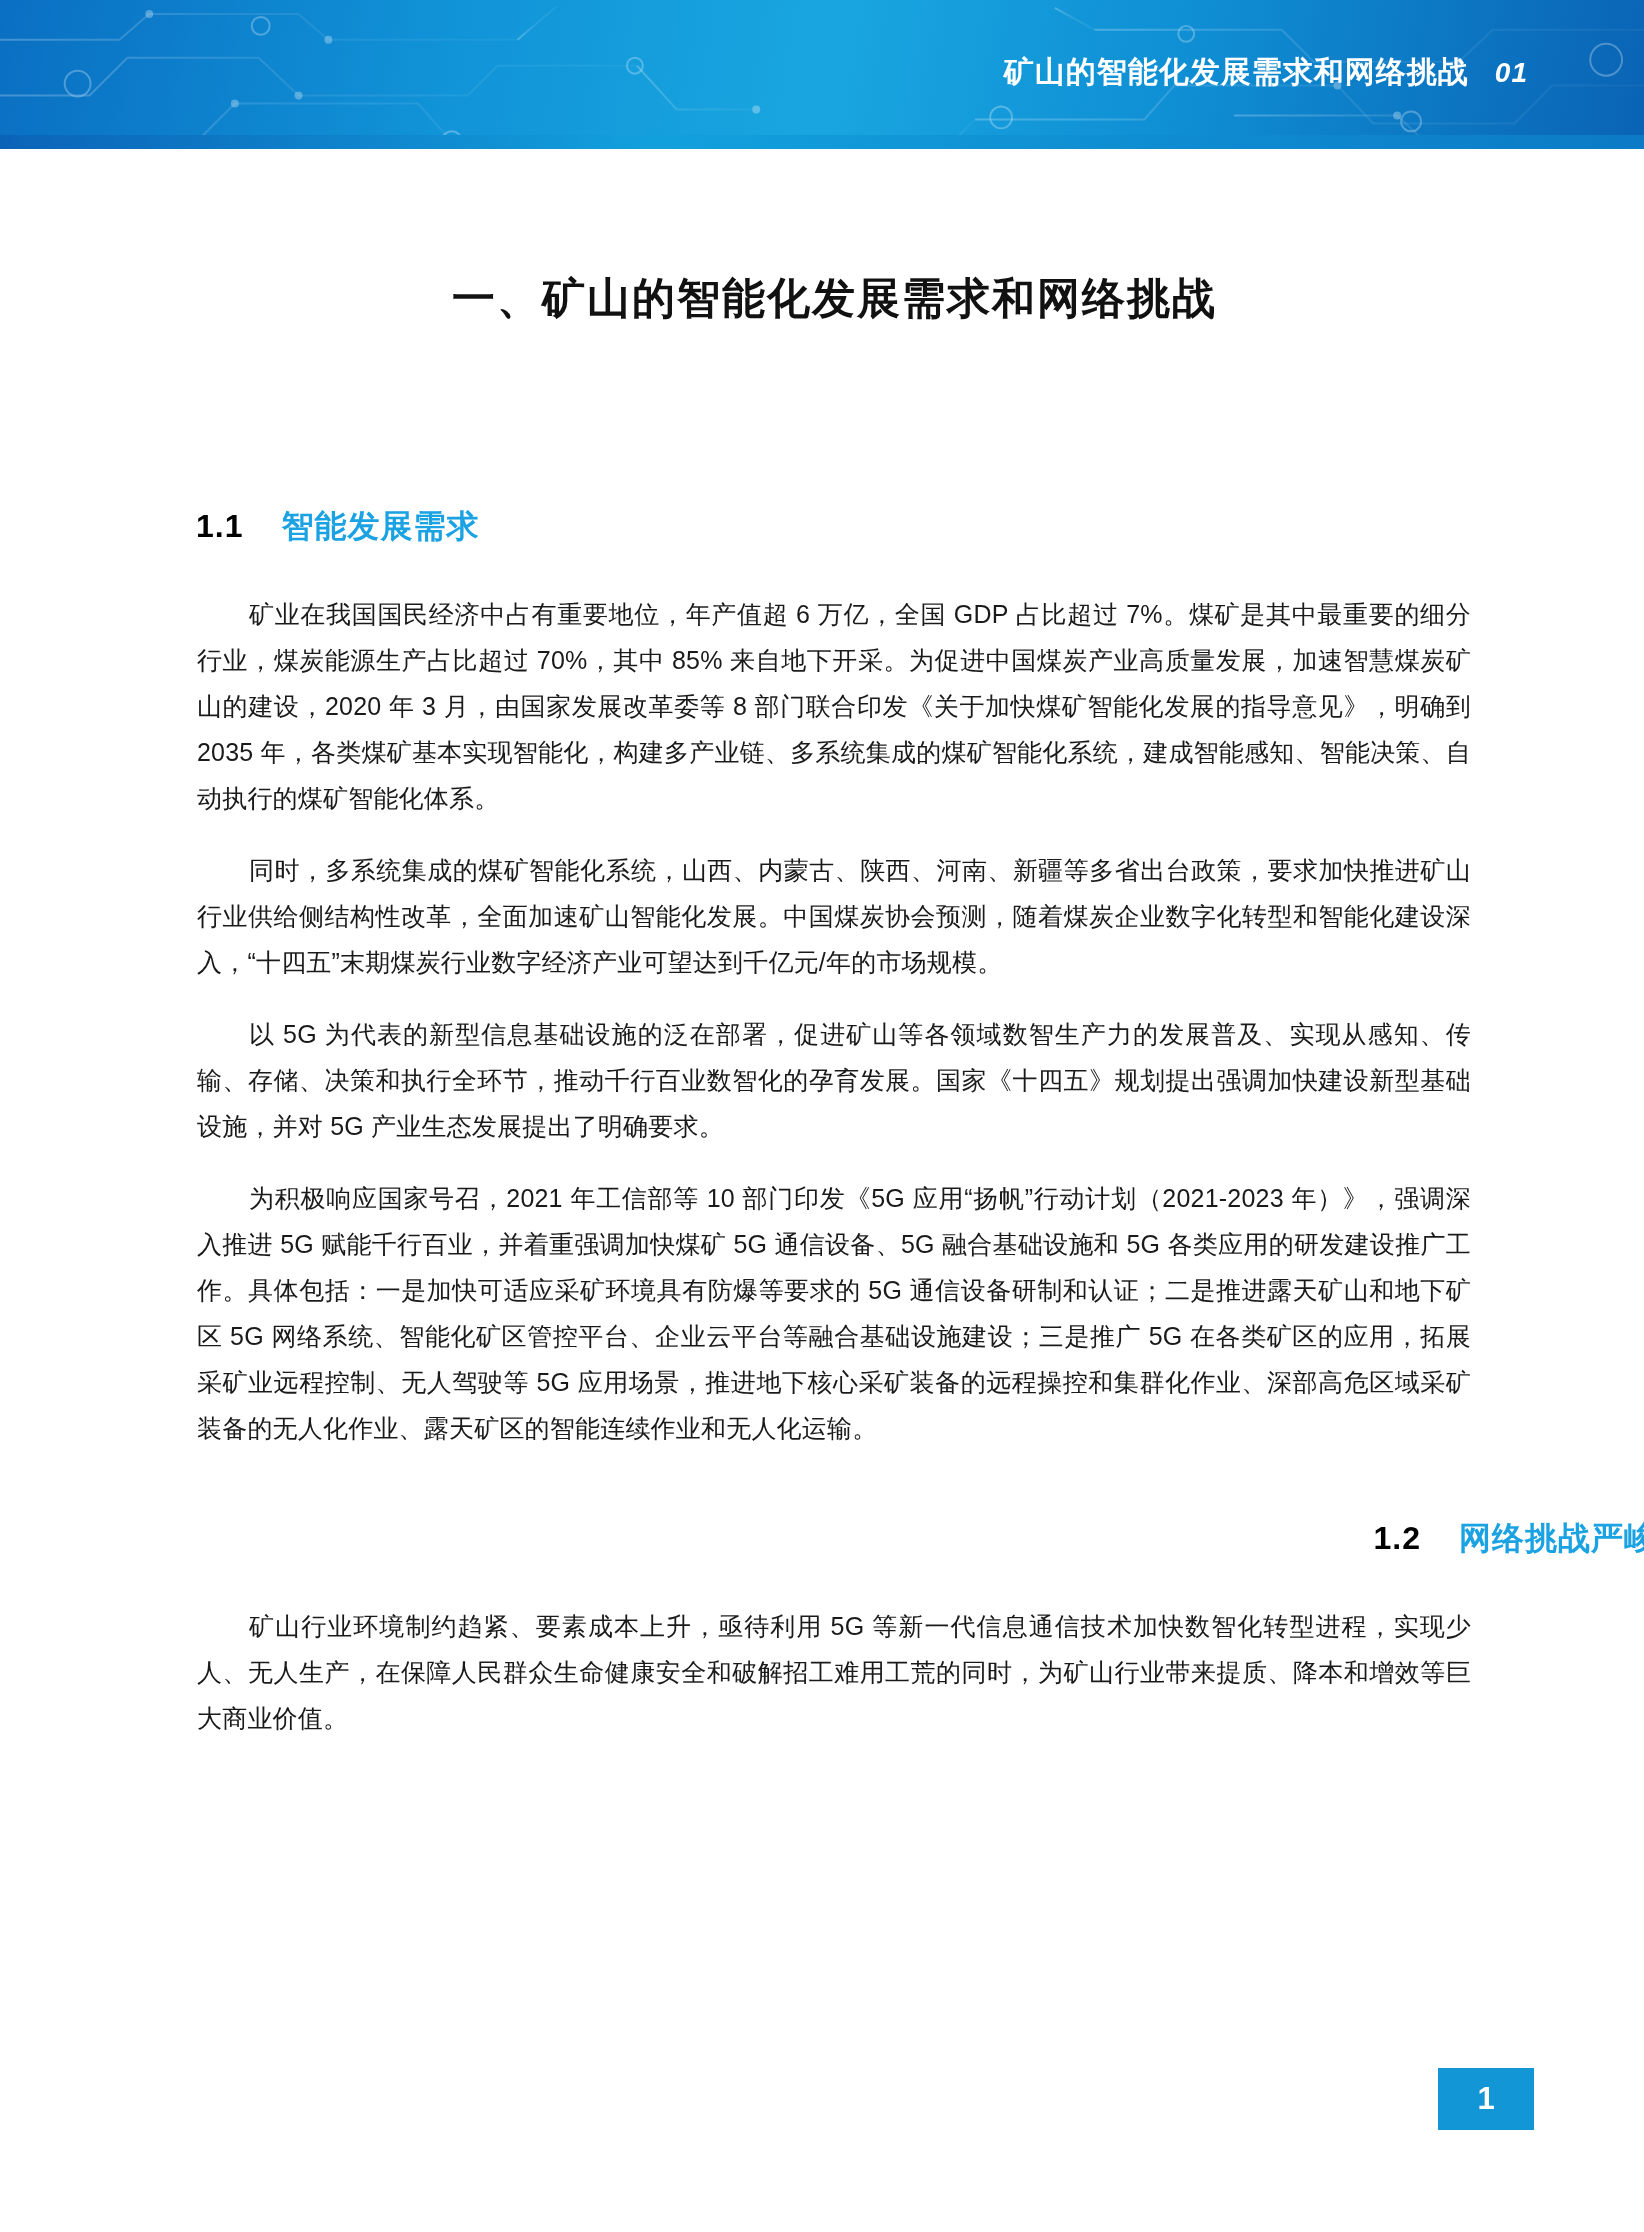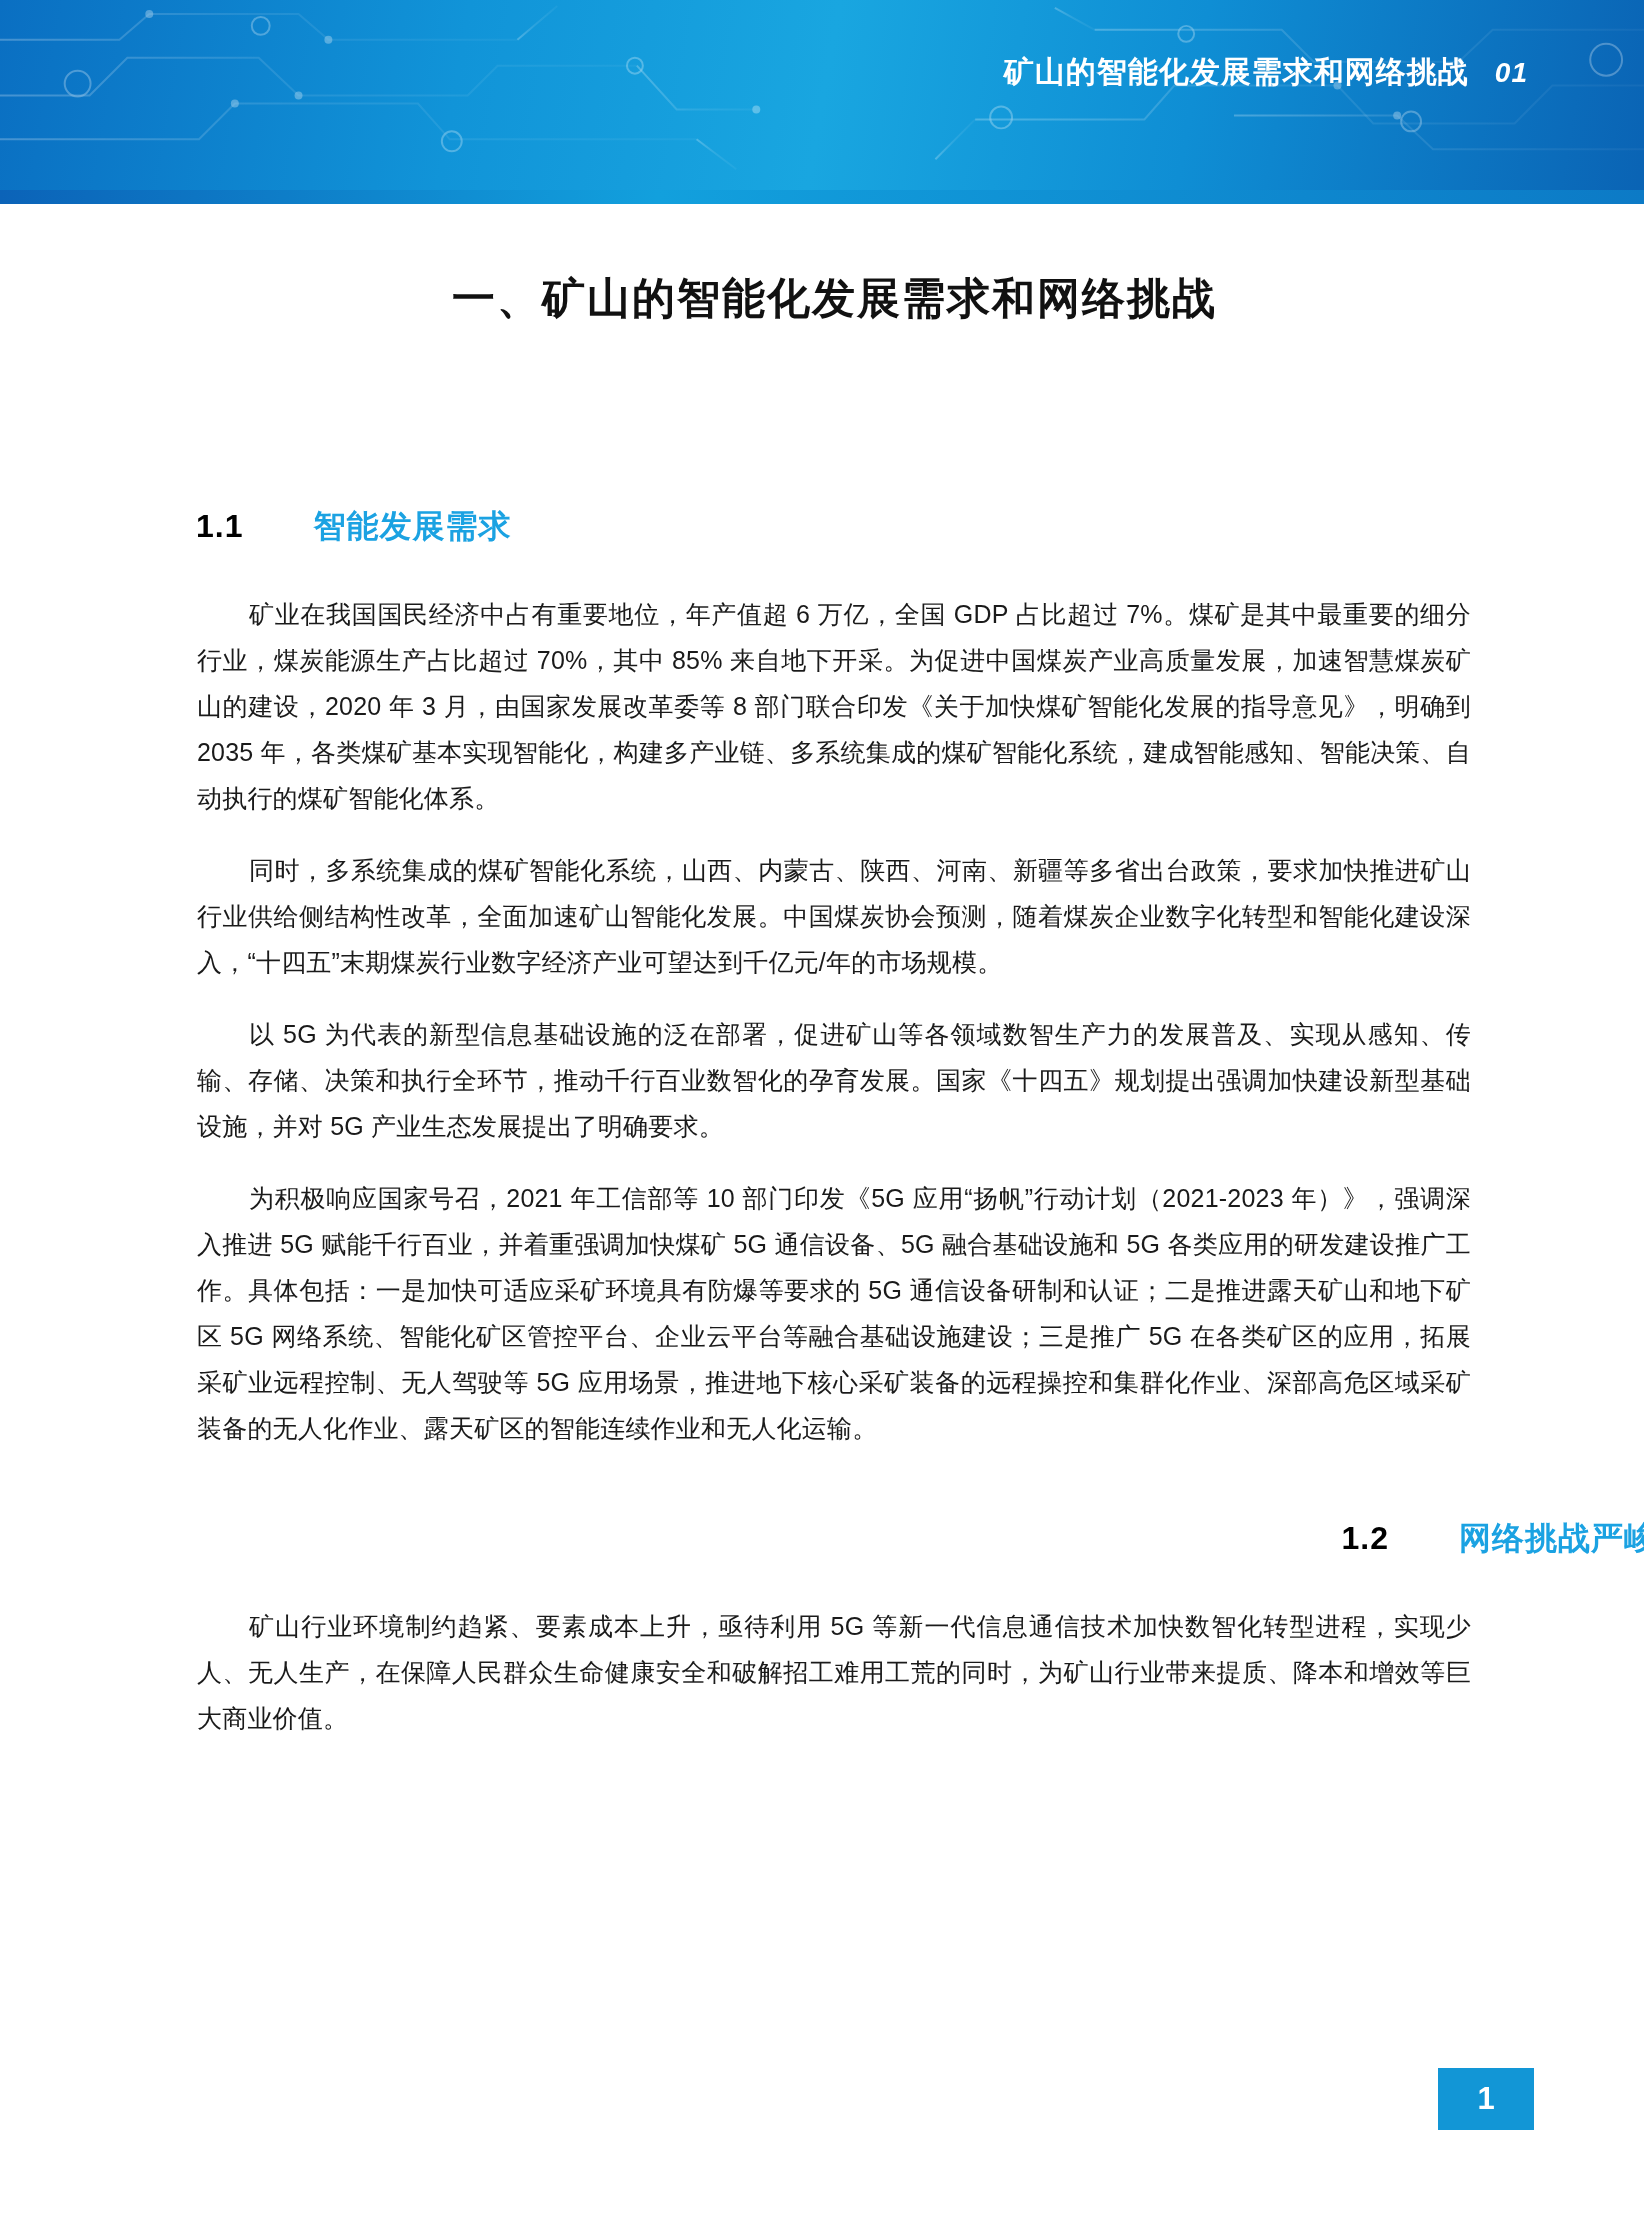--- a/index.html
+++ b/index.html
@@ -14,21 +14,21 @@
     position: relative;
     overflow: hidden;
   }
 
   
   .header {
     position: absolute;
     top: 0;
     left: 0;
     width: 1645px;
-    height: 204px;
+    height: 149px;
     background: linear-gradient(100deg, #0a6fc2 0%, #1194d8 28%, #19a6e0 50%, #0f8ed4 72%, #0a63b4 100%);
     overflow: hidden;
   }
   .header .circuit {
     position: absolute;
     inset: 0;
     opacity: 0.55;
   }
   .header-bottom-edge {
     position: absolute;
@@ -81,21 +81,21 @@
     display: flex;
     align-items: baseline;
     gap: 38px;
     color: #1ba2e2;
     font-size: 32px;
     font-weight: bold;
     margin-left: 184px;
     letter-spacing: 1px;
   }
   .section-heading .num { color: #000000; }
-  .section-heading .label { color: #1ba2e2; margin-left: 32px; }
+  .section-heading .label { color: #1ba2e2; }
 
   #sec11 { margin-top: 177px; }
   #sec12 { margin-top: 66px; justify-content: flex-end; }
 
   .para {
     width: 1274px;
     margin: 0 auto;
     margin-left: 185px;
     font-size: 25px;
     line-height: 46px;

